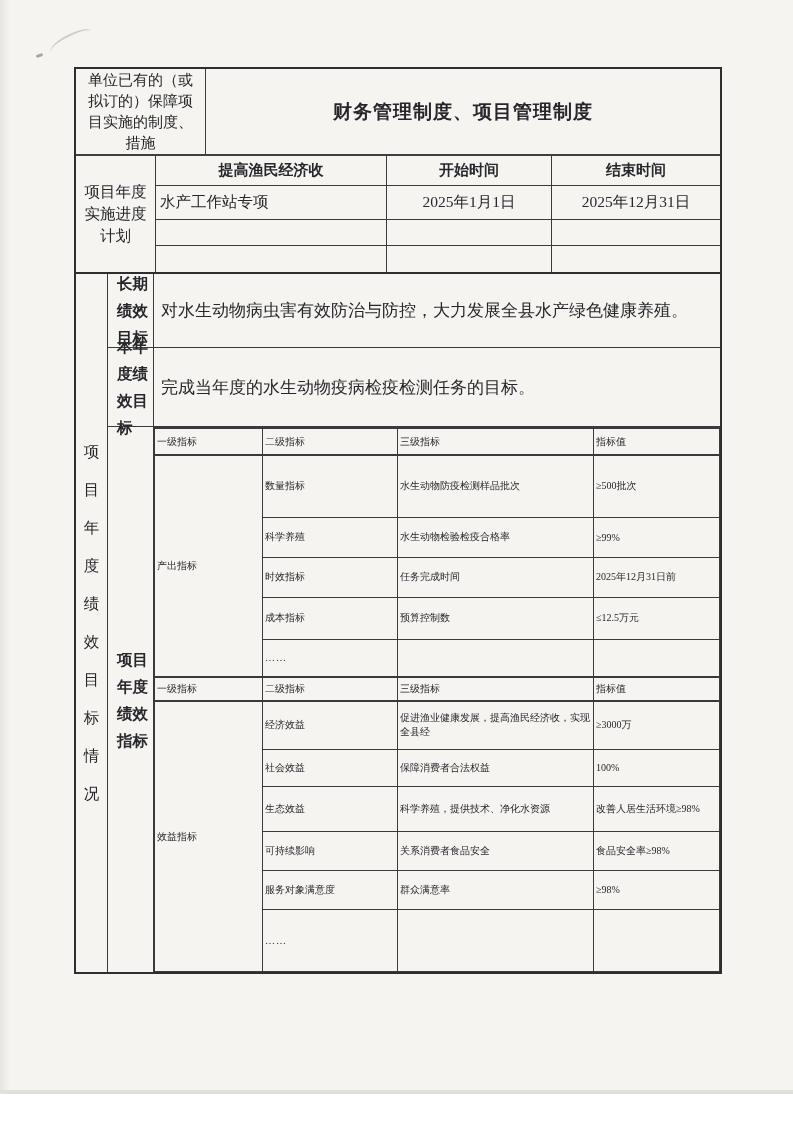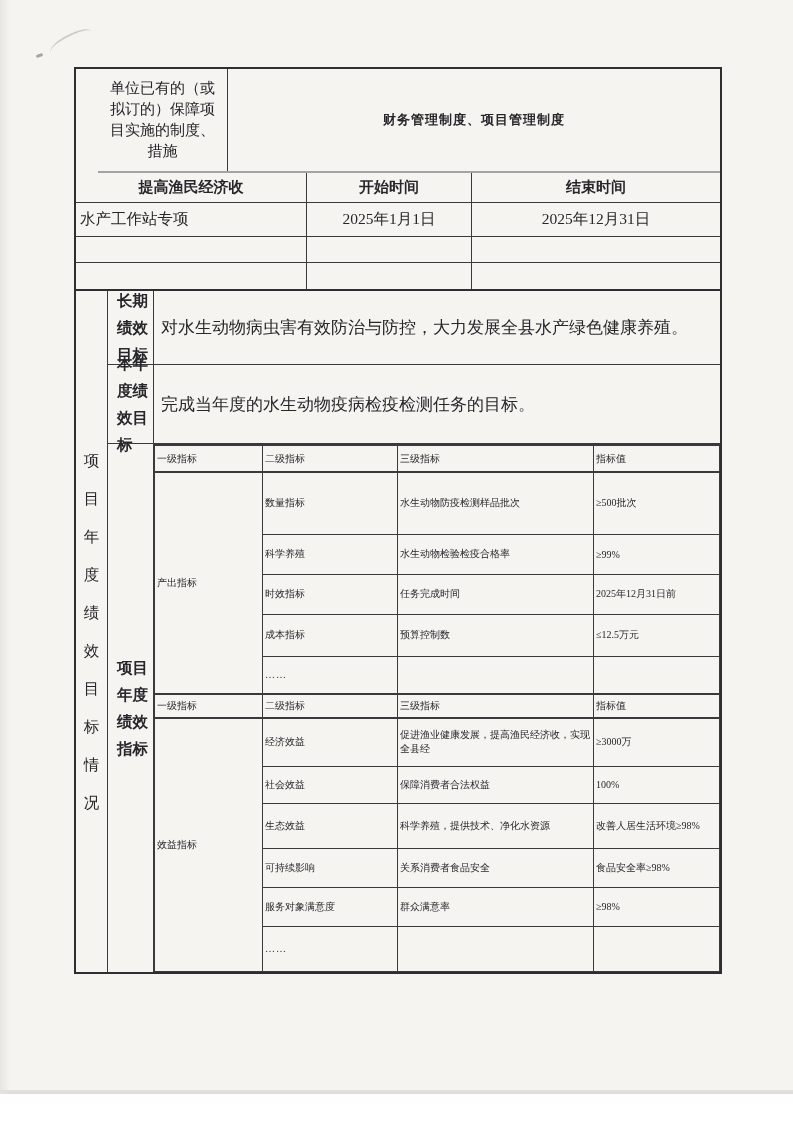--- a/index.html
+++ b/index.html
@@ -36,29 +36,29 @@
 
   .doc-table {
     position: absolute; left: 74px; top: 67px; width: 648px; height: 907px;
     border: 2px solid #2e2e30;
     display: flex; flex-direction: column;
   }
   .cell { display: flex; align-items: center; justify-content: center; text-align: center; }
   .pre { white-space: pre-line; }
 
   
-  .sec1 { height: 104px; border-bottom: 2px solid #a3a3a3; display: flex; margin-left: 22px; }
+  .sec1 { height: 87px; border-bottom: 2px solid #404040; display: flex; }
   .sec1 .label {
     width: 130px; border-right: 1px solid #3a3a3c;
     line-height: 21px; font-size: 15px;
   }
   .sec1 .value {
     flex: 1;
     font-family: "Liberation Sans", "DejaVu Sans", sans-serif;
-    font-weight: 600; font-size: 13px; letter-spacing: 1px;
+    font-weight: 600; font-size: 19px; letter-spacing: 1px;
   }
 
   
   .sec2 { height: 118px; border-bottom: 2px solid #2e2e30; display: flex; }
   .sec2 .label {
     width: 80px; border-right: 1px solid #3a3a3c;
     line-height: 22px; font-size: 15.5px;
   }
   .s2body { flex: 1; display: flex; flex-direction: column; }
   .s2r { display: flex; border-bottom: 1px solid #3a3a3c; }
@@ -118,20 +118,23 @@
 
   <div class="sec1">
     <div class="cell label pre">单位已有的（或
 拟订的）保障项
 目实施的制度、
 措施</div>
     <div class="cell value">财务管理制度、项目管理制度</div>
   </div>
 
   <div class="sec2">
+    <div class="cell label pre">项目年度
+实施进度
+计划</div>
     <div class="s2body">
       <div class="s2r s2head" style="height:30px">
         <div class="cell c1">提高渔民经济收</div>
         <div class="cell c2">开始时间</div>
         <div class="cell c3">结束时间</div>
       </div>
       <div class="s2r data" style="height:34px">
         <div class="cell c1">水产工作站专项</div>
         <div class="cell c2">2025年1月1日</div>
         <div class="cell c3">2025年12月31日</div>

